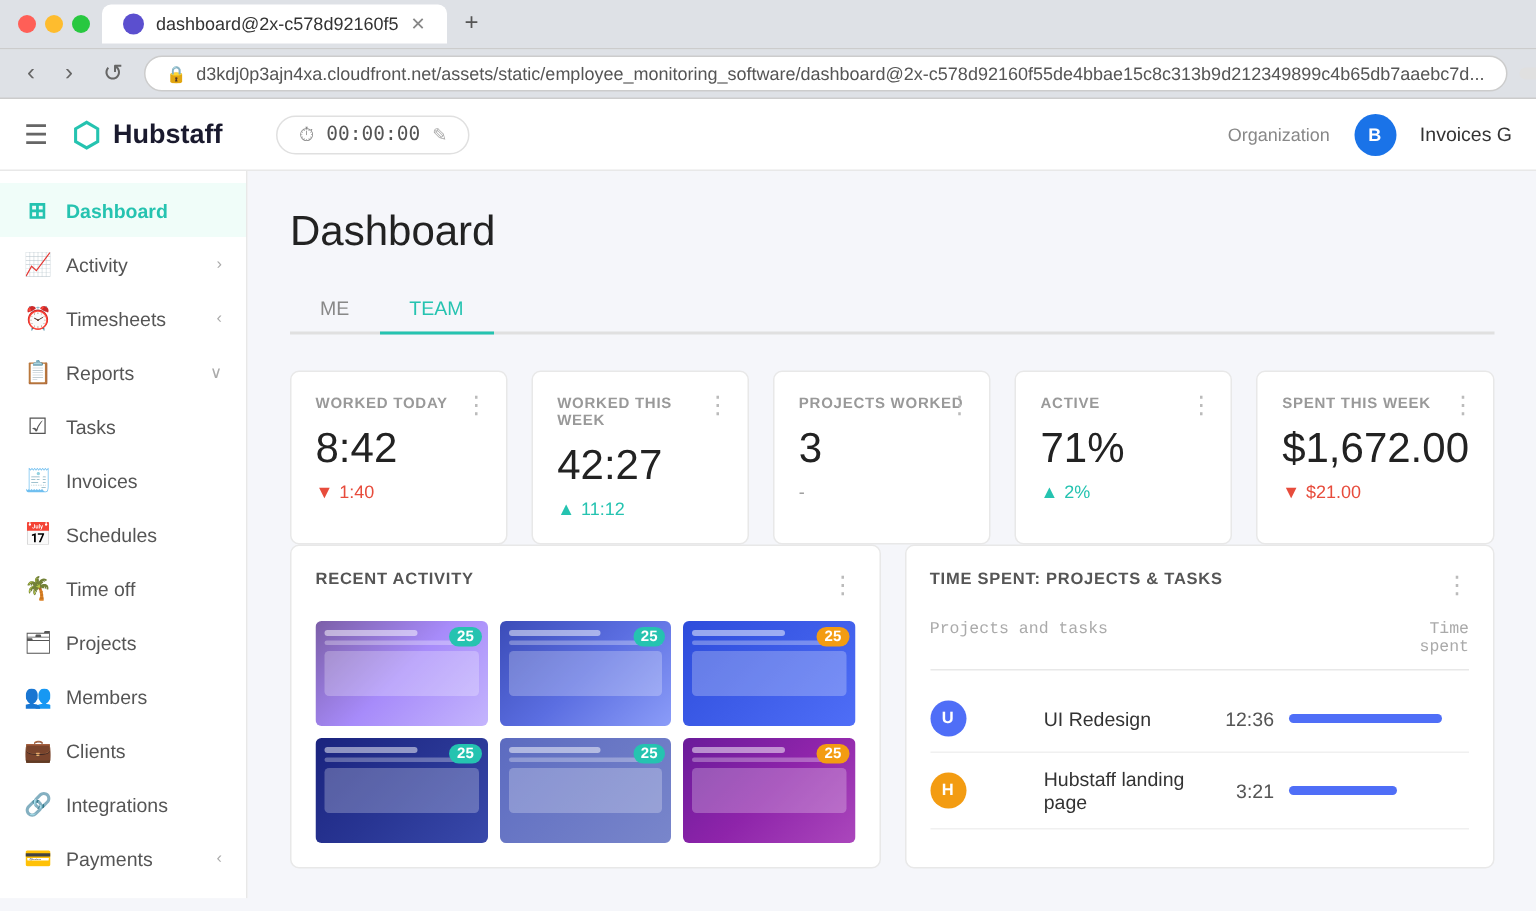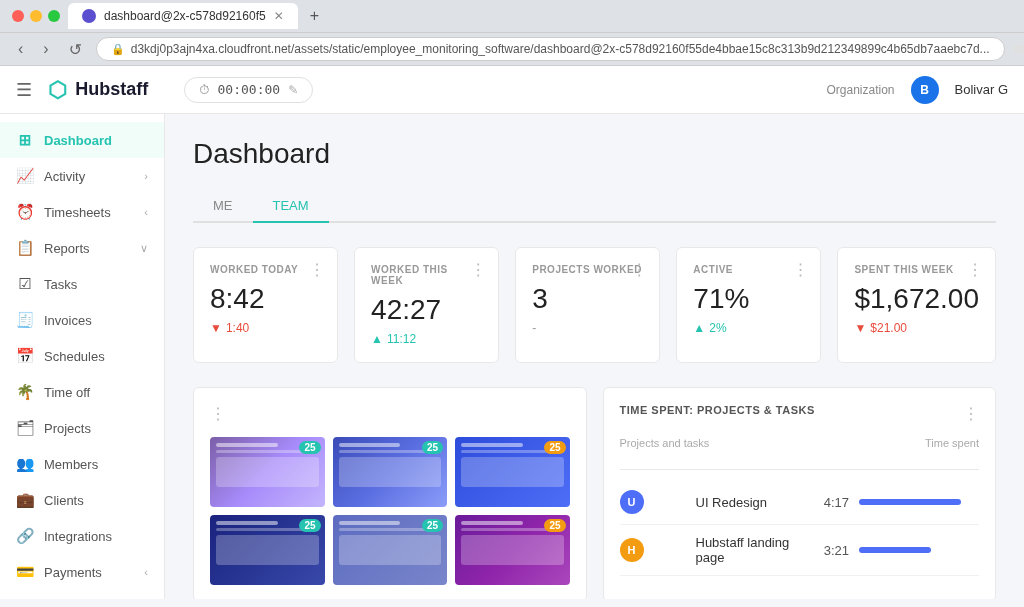--- a/index.html
+++ b/index.html
@@ -55,21 +55,21 @@
     
     .main { flex: 1; overflow-y: auto; padding: 24px 28px; }
     .page-title { font-size: 28px; font-weight: 300; color: #222; margin-bottom: 20px; }
 
     
     .tabs { display: flex; gap: 0; margin-bottom: 24px; border-bottom: 2px solid #e0e0e0; align-items: flex-end; }
     .tab { padding: 8px 20px; font-size: 13px; color: #888; cursor: pointer; border-bottom: 2px solid transparent; margin-bottom: -2px; font-weight: 500; }
     .tab.active { color: #25c3b0; border-bottom: 2px solid #25c3b0; }
 
     
-    .stats-row { display: flex; gap: 16px; margin-bottom: 24px; }
+    .stats-row { display: flex; gap: 16px; }
     .stat-card { background: #fff; border: 1px solid #e8e8e8; border-radius: 6px; flex: 1; padding: 16px; position: relative; }
     .stat-menu { position: absolute; top: 12px; right: 12px; color: #bbb; font-size: 16px; cursor: pointer; }
     .stat-label { font-size: 10px; color: #999; font-weight: 600; text-transform: uppercase; letter-spacing: 0.5px; margin-bottom: 8px; }
     .stat-value { font-size: 28px; color: #222; font-weight: 300; margin-bottom: 6px; }
     .stat-change { font-size: 12px; display: flex; align-items: center; gap: 4px; }
     .stat-change.up { color: #25c3b0; }
     .stat-change.down { color: #e74c3c; }
     .stat-dash { color: #999; }
 
     
@@ -88,21 +88,21 @@
 
     
     .thumb-1 { background: linear-gradient(135deg, #7b5ea7 0%, #a78bfa 50%, #c4b5fd 100%); }
     .thumb-2 { background: linear-gradient(135deg, #3b4cb8 0%, #5b6ee1 50%, #8b9cf8 100%); }
     .thumb-3 { background: linear-gradient(135deg, #2d4cdb 0%, #4f6ef7 100%); }
     .thumb-4 { background: linear-gradient(135deg, #1a237e 0%, #283593 50%, #3949ab 100%); }
     .thumb-5 { background: linear-gradient(135deg, #5c6bc0 0%, #7986cb 100%); }
     .thumb-6 { background: linear-gradient(135deg, #6a1b9a 0%, #8e24aa 50%, #ab47bc 100%); }
 
     
-    .time-table-header { display: flex; font-size: 11px; color: #aaa; padding-bottom: 20px; border-bottom: 1px solid #e8e8e8; margin-bottom: 10px; }
+    .time-table-header { display: flex; font-size: 11px; color: #aaa; padding-bottom: 8px; border-bottom: 1px solid #e8e8e8; margin-bottom: 10px; font-family: Liberation Mono, monospace; }
     .time-col-projects { flex: 1; }
     .time-col-time { width: 60px; text-align: right; }
     .time-row { display: flex; align-items: center; padding: 10px 0; border-bottom: 1px solid #f0f0f0; gap: 10px; }
     .time-project-icon { width: 24px; height: 24px; border-radius: 50%; display: flex; align-items: center; justify-content: center; color: #fff; font-size: 11px; font-weight: 600; flex-shrink: 0; }
     .time-project-name { flex: 1; font-size: 13px; color: #333; padding-left: 42px; }
     .time-value { width: 40px; font-size: 13px; color: #555; text-align: right; }
     .time-bar-wrap { width: 120px; }
     .time-bar { height: 6px; border-radius: 3px; background: #4f6ef7; }
     .icon-blue { background: #4f6ef7; }
     .icon-orange { background: #f39c12; }
@@ -155,21 +155,21 @@
     <div class="timer-widget">
       <span class="timer-icon">⏱</span>
       <span class="timer-time">00:00:00</span>
       <span class="timer-edit">✎</span>
     </div>
     <div class="header-spacer"></div>
     <span class="org-label">Organization</span>
     <div class="user-avatar">
       <span>B</span>
     </div>
-    <span class="user-name">Bolivar G</span>
+    <span class="user-name">Invoices G</span>
   </div>
 
   <div class="app-body">
 
     <div class="sidebar">
       <div class="sidebar-item active">
         <span class="sidebar-icon">⊞</span>
         <span>Dashboard</span>
       </div>
       <div class="sidebar-item">
@@ -287,20 +287,21 @@
           </div>
           <span class="stat-menu">⋮</span>
         </div>
 
       </div>
 
       <div class="bottom-row">
 
         <div class="panel">
           <div class="panel-header">
+            <span class="panel-title">RECENT ACTIVITY</span>
             <span class="panel-menu">⋮</span>
           </div>
           <div class="activity-grid">
 
             <div class="activity-thumb">
               <div class="activity-thumb-inner thumb-1">
                 <div class="thumb-inner-content">
                   <div class="thumb-title-bar"></div>
                   <div class="thumb-line"></div>
                   <div class="thumb-img-mock"></div>
@@ -373,21 +374,21 @@
             <span class="panel-menu">⋮</span>
           </div>
           <div class="time-table-header">
             <span class="time-col-projects">Projects and tasks</span>
             <span class="time-col-time">Time spent</span>
           </div>
 
           <div class="time-row">
             <div class="time-project-icon icon-blue">U</div>
             <span class="time-project-name">UI Redesign</span>
-            <span class="time-value">4:17</span>
+            <span class="time-value">12:36</span>
             <div class="time-bar-wrap">
               <div class="time-bar" style="width: 85%;"></div>
             </div>
           </div>
 
           <div class="time-row">
             <div class="time-project-icon icon-orange">H</div>
             <span class="time-project-name">Hubstaff landing page</span>
             <span class="time-value">3:21</span>
             <div class="time-bar-wrap">

